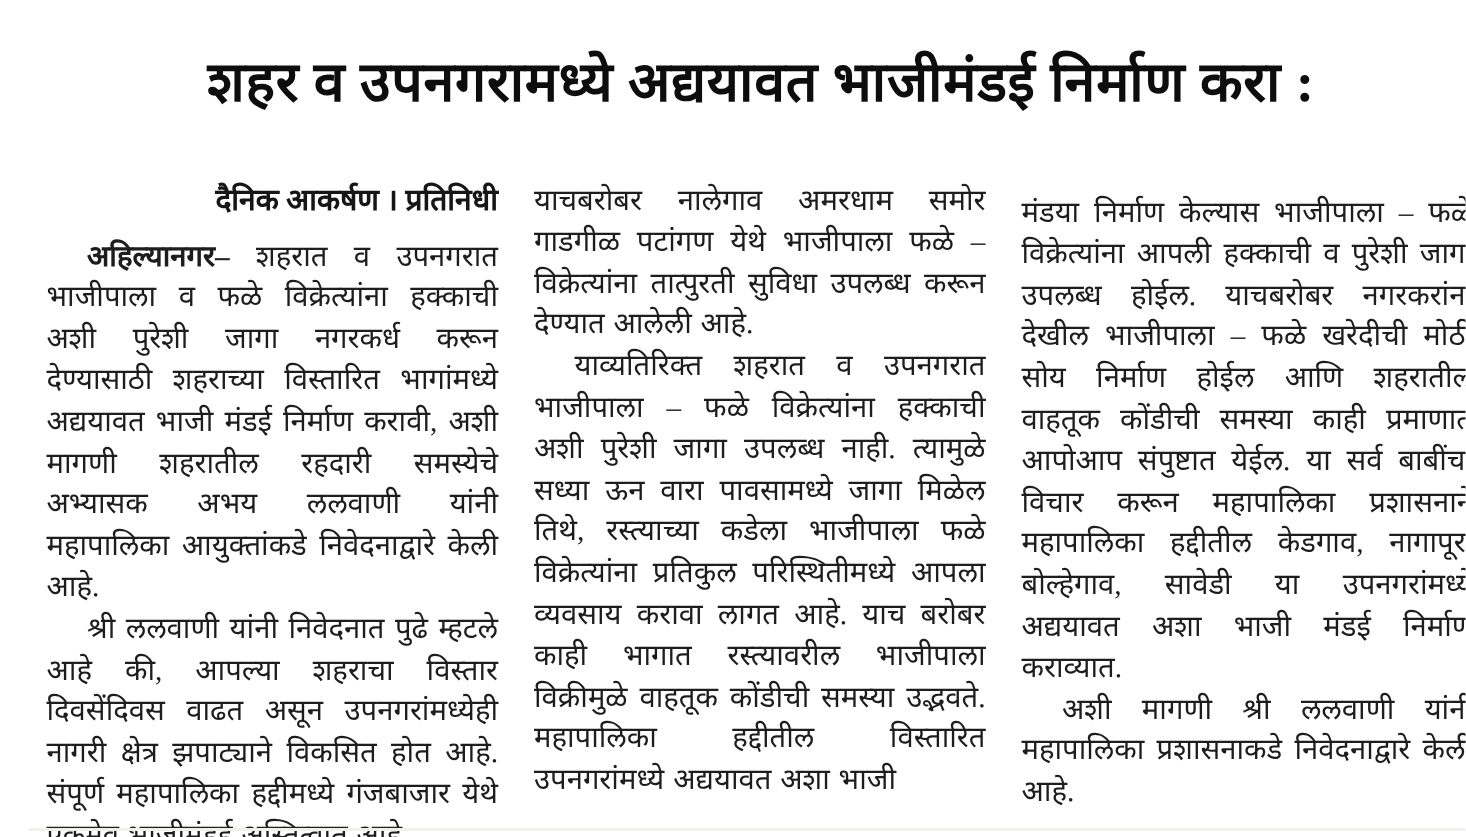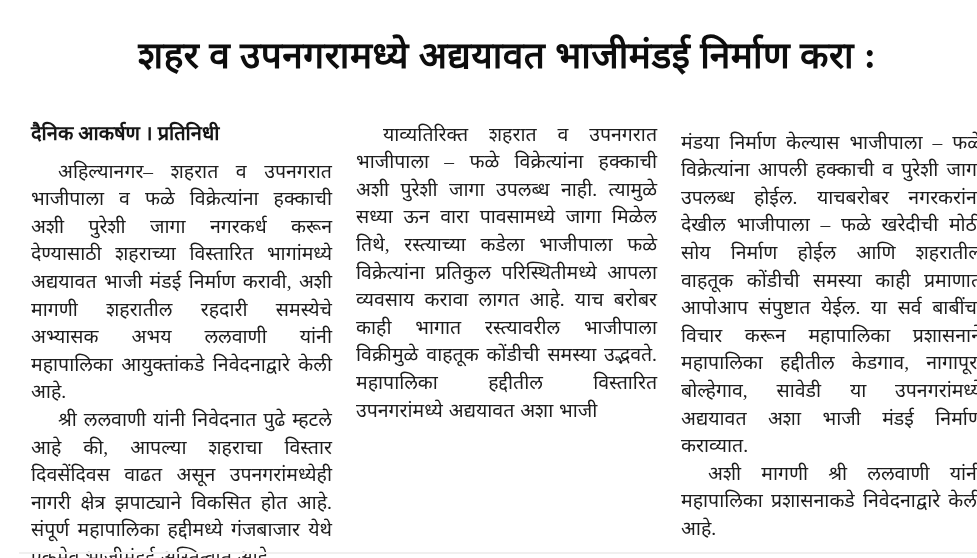--- a/index.html
+++ b/index.html
@@ -33,37 +33,37 @@
     display: flex;
     gap: 24px;
     padding: 10px 14px 0 12px;
     box-sizing: border-box;
   }
   .col {
     flex: 1 1 0;
     min-width: 0;
   }
   .byline {
-    text-align: left;
+    text-align: right;
     font-weight: 700;
     font-size: 20px;
     color: #161616;
     margin: 4px 0 12px 0;
   }
   .para {
     font-size: 19.5px;
     line-height: 27.6px;
     color: #1d1d1d;
     text-align: justify;
     margin: 0;
     word-spacing: 1px;
   }
   .para.indent { text-indent: 27px; }
   .para + .para { margin-top: 0; }
-  .lead { font-weight: 400; }
+  .lead { font-weight: 700; }
   .col-2 { padding-top: 6px; }
   .col-3 { padding-top: 14px; }
   .scan-edge {
     position: absolute;
     left: 0;
     right: 0;
     bottom: 4px;
     height: 2px;
     background: #f0f0ef;
   }
@@ -79,20 +79,21 @@
 
   <div class="columns">
 
     <div class="col col-1">
       <div class="byline">दैनिक आकर्षण । प्रतिनिधी</div>
       <p class="para indent"><span class="lead">अहिल्यानगर–</span><span> शहरात व उपनगरात भाजीपाला व फळे विक्रेत्यांना हक्काची अशी पुरेशी जागा नगरकर्ध करून देण्यासाठी शहराच्या विस्तारित भागांमध्ये अद्ययावत भाजी मंडई निर्माण करावी, अशी मागणी शहरातील रहदारी समस्येचे अभ्यासक अभय ललवाणी यांनी महापालिका आयुक्तांकडे निवेदनाद्वारे केली आहे.</span></p>
       <p class="para indent">श्री ललवाणी यांनी निवेदनात पुढे म्हटले आहे की, आपल्या शहराचा विस्तार दिवसेंदिवस वाढत असून उपनगरांमध्येही नागरी क्षेत्र झपाट्याने विकसित होत आहे. संपूर्ण महापालिका हद्दीमध्ये गंजबाजार येथे एकमेव भाजीमंडई अस्तित्वात आहे.</p>
     </div>
 
     <div class="col col-2">
+      <p class="para">याचबरोबर नालेगाव अमरधाम समोर गाडगीळ पटांगण येथे भाजीपाला फळे – विक्रेत्यांना तात्पुरती सुविधा उपलब्ध करून देण्यात आलेली आहे.</p>
       <p class="para indent">याव्यतिरिक्त शहरात व उपनगरात भाजीपाला – फळे विक्रेत्यांना हक्काची अशी पुरेशी जागा उपलब्ध नाही. त्यामुळे सध्या ऊन वारा पावसामध्ये जागा मिळेल तिथे, रस्त्याच्या कडेला भाजीपाला फळे विक्रेत्यांना प्रतिकुल परिस्थितीमध्ये आपला व्यवसाय करावा लागत आहे. याच बरोबर काही भागात रस्त्यावरील भाजीपाला विक्रीमुळे वाहतूक कोंडीची समस्या उद्भवते. महापालिका हद्दीतील विस्तारित उपनगरांमध्ये अद्ययावत अशा भाजी</p>
     </div>
 
     <div class="col col-3">
       <p class="para">मंडया निर्माण केल्यास भाजीपाला – फळे विक्रेत्यांना आपली हक्काची व पुरेशी जागा उपलब्ध होईल. याचबरोबर नगरकरांना देखील भाजीपाला – फळे खरेदीची मोठी सोय निर्माण होईल आणि शहरातील वाहतूक कोंडीची समस्या काही प्रमाणात आपोआप संपुष्टात येईल. या सर्व बाबींचा विचार करून महापालिका प्रशासनाने महापालिका हद्दीतील केडगाव, नागापूर, बोल्हेगाव, सावेडी या उपनगरांमध्ये अद्ययावत अशा भाजी मंडई निर्माण कराव्यात.</p>
       <p class="para indent">अशी मागणी श्री ललवाणी यांनी महापालिका प्रशासनाकडे निवेदनाद्वारे केली आहे.</p>
     </div>
 
   </div>
 

